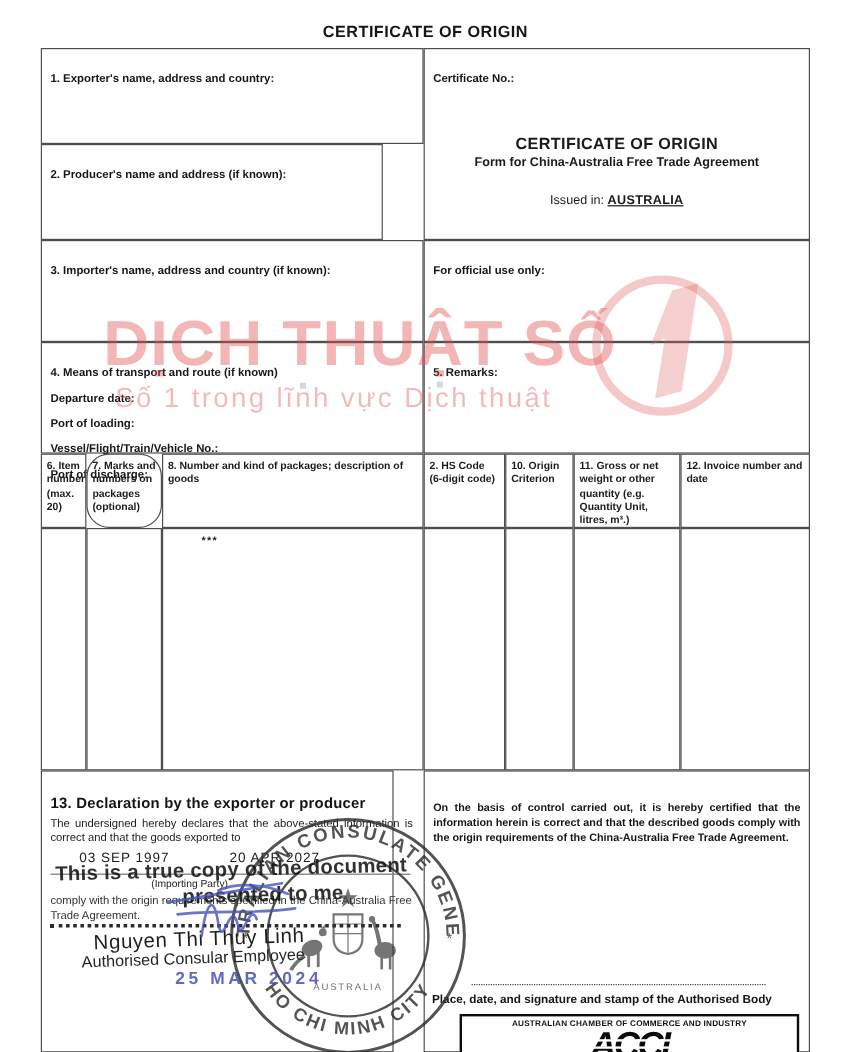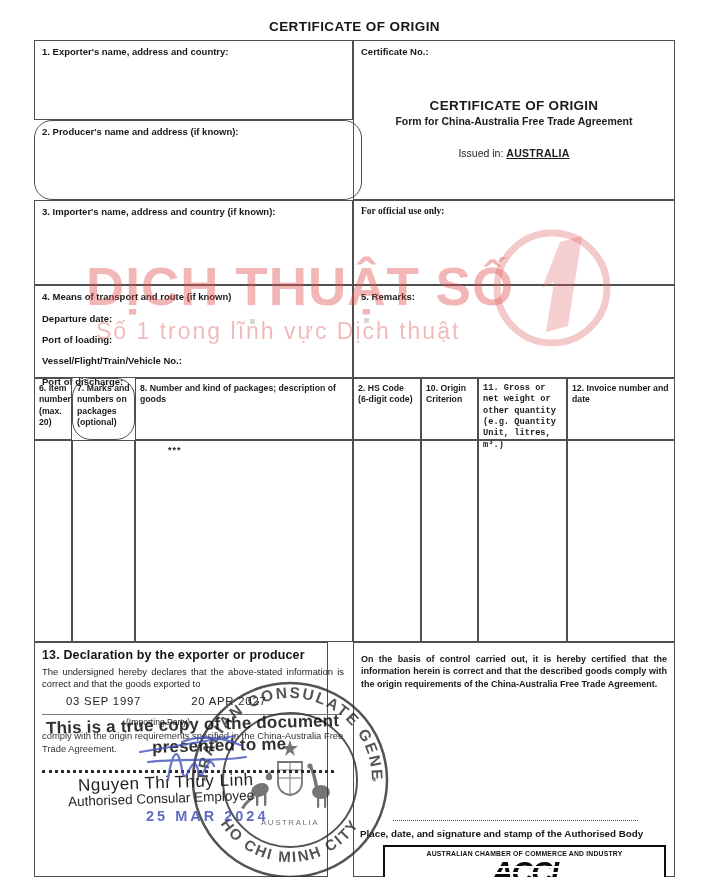--- a/index.html
+++ b/index.html
@@ -1,21 +1,21 @@
 <!DOCTYPE html>
 <html><head>
 <meta charset="utf-8">
 <style>
   html,body{margin:0;padding:0;background:#ffffff;}
   .page{position:relative;width:709px;height:877px;background:#fff;overflow:hidden;
         font-family:"Liberation Sans","DejaVu Sans",sans-serif;color:#1b1b1b;}
   .doc-title-main{position:absolute;left:0;top:19px;width:709px;text-align:center;
         font-size:13.5px;font-weight:bold;letter-spacing:.4px;color:#161616;}
   .cell{position:absolute;border:1px solid #4f4f4f;box-sizing:border-box;
-        padding:5px 7px;background:transparent;}
+        padding:19px 7px;background:transparent;}
   .lbl{font-size:9.5px;font-weight:bold;color:#171717;line-height:1.25;}
   .sub-line{font-size:9.5px;font-weight:bold;color:#171717;margin-top:10px;}
   
   .certhead-title{margin-top:40px;text-align:center;font-size:13.5px;font-weight:bold;letter-spacing:.3px;}
   .certhead-sub{text-align:center;font-size:10.5px;font-weight:bold;margin-top:2px;}
   .issued{ text-align:center;font-size:10.5px;margin-top:20px;}
   .issued b{text-decoration:underline;letter-spacing:.3px;}
   
   .ghead{padding:4px 4px;font-size:8.7px;font-weight:bold;line-height:1.3;}
   .gbody{padding:4px 4px;font-size:9px;}
@@ -71,50 +71,50 @@
   <div class="cell" style="left:353px;top:40px;width:322px;height:160px;">
     <div class="lbl">Certificate No.:</div>
     <div class="certhead-title">CERTIFICATE OF ORIGIN</div>
     <div class="certhead-sub">Form for China-Australia Free Trade Agreement</div>
     <div class="issued">
       <span>Issued in:</span>
       <b>AUSTRALIA</b>
     </div>
   </div>
 
-  <div class="cell" style="left:34px;top:120px;width:328px;height:80px;border-radius:18px;">
+  <div class="cell" style="left:34px;top:120px;width:285px;height:80px;">
     <div class="lbl">2. Producer's name and address (if known):</div>
   </div>
 
   <div class="cell" style="left:34px;top:200px;width:319px;height:85px;">
     <div class="lbl">3. Importer's name, address and country (if known):</div>
   </div>
 
-  <div class="cell" style="left:353px;top:200px;width:322px;height:85px;font-family:Liberation Serif, serif;">
+  <div class="cell" style="left:353px;top:200px;width:322px;height:85px;">
     <div class="lbl">For official use only:</div>
   </div>
 
   <div class="cell" style="left:34px;top:285px;width:319px;height:93px;">
     <div class="lbl">4. Means of transport and route  (if known)</div>
     <div class="sub-line">Departure date:</div>
     <div class="sub-line">Port of loading:</div>
     <div class="sub-line">Vessel/Flight/Train/Vehicle No.:</div>
     <div class="sub-line">Port of discharge:</div>
   </div>
 
   <div class="cell" style="left:353px;top:285px;width:322px;height:93px;">
     <div class="lbl">5. Remarks:</div>
   </div>
 
   <div class="cell ghead" style="left:34px;top:378px;width:38px;height:62px;">6. Item number (max. 20)</div>
   <div class="cell ghead" style="left:72px;top:378px;width:63px;height:62px;border-radius:19px;">7. Marks and numbers on packages (optional)</div>
   <div class="cell ghead" style="left:135px;top:378px;width:218px;height:62px;">8. Number and kind of packages; description of goods</div>
   <div class="cell ghead" style="left:353px;top:378px;width:68px;height:62px;">2. HS Code (6-digit code)</div>
   <div class="cell ghead" style="left:421px;top:378px;width:57px;height:62px;">10. Origin Criterion</div>
-  <div class="cell ghead" style="left:478px;top:378px;width:89px;height:62px;font-family:Liberation Mono, monospace;">11. Gross or net weight or other quantity (e.g. Quantity Unit, litres, m³.)</div>
+  <div class="cell ghead" style="left:478px;top:378px;width:89px;height:62px;">11. Gross or net weight or other quantity (e.g. Quantity Unit, litres, m³.)</div>
   <div class="cell ghead" style="left:567px;top:378px;width:108px;height:62px;">12. Invoice number and date</div>
 
   <div class="cell gbody" style="left:34px;top:440px;width:38px;height:202px;"></div>
   <div class="cell gbody" style="left:72px;top:440px;width:63px;height:202px;"></div>
   <div class="cell gbody" style="left:135px;top:440px;width:218px;height:202px;">
     <span class="stars-note">***</span>
   </div>
   <div class="cell gbody" style="left:353px;top:440px;width:68px;height:202px;"></div>
   <div class="cell gbody" style="left:421px;top:440px;width:57px;height:202px;"></div>
   <div class="cell gbody" style="left:478px;top:440px;width:89px;height:202px;"></div>

